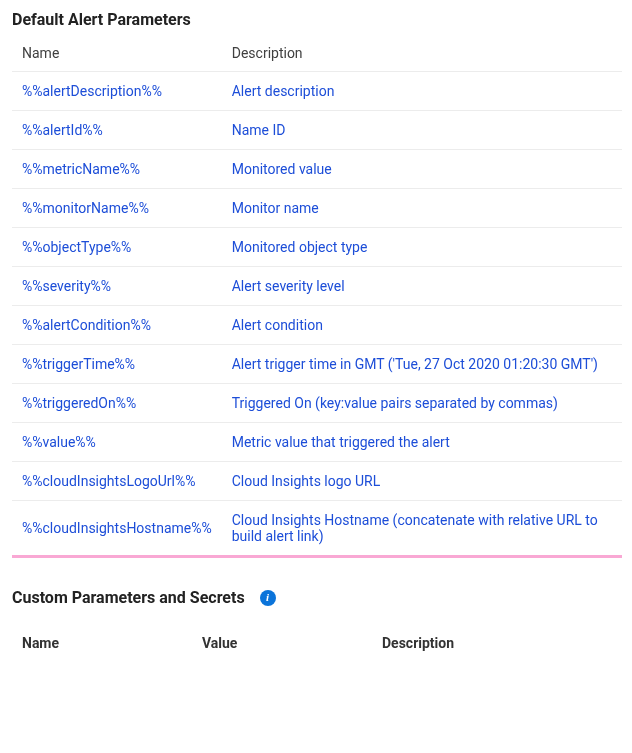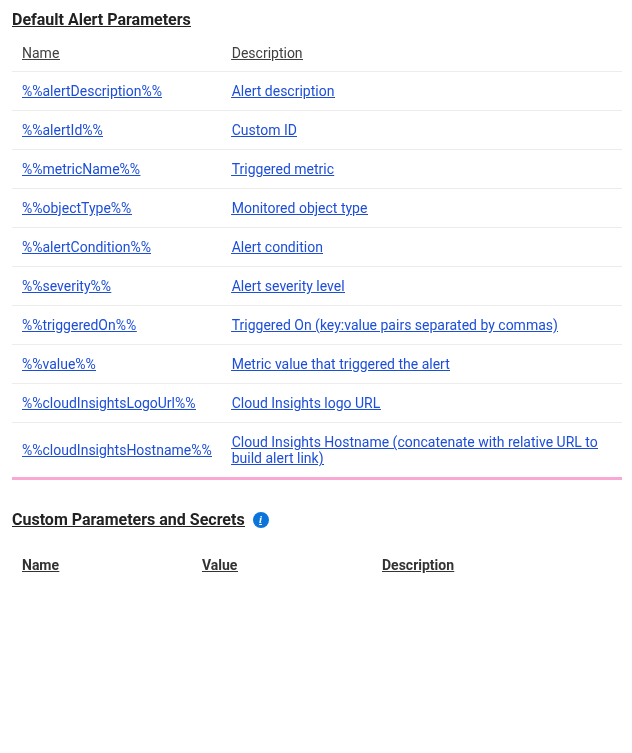--- a/index.html
+++ b/index.html
@@ -1,15 +1,15 @@
 <!DOCTYPE html>
 <html><head>
   <meta charset="utf-8">
   <style>
-    * { box-sizing: border-box; margin: 0; padding: 0; text-decoration: underline; }
+    * { box-sizing: border-box; margin: 0; padding: 0; }
     body {
       font-family: -apple-system, BlinkMacSystemFont, "Segoe UI", Roboto, Helvetica, Arial, sans-serif;
       color: #333;
       background: #fff;
       width: 632px;
       font-size: 14px;
       padding: 6px 0 18px 0;
     }
     .heading {
       font-weight: 700;
@@ -38,21 +38,21 @@
     }
     .table tr.lastrow td {
       border-bottom: 3px solid #f9a8d4;
       margin-top: 16px;
     }
     .col-name { width: 200px; }
     .col-desc { }
     .section-head-row {
       display: flex;
       align-items: center;
-      gap: 8px;
+      gap: 15px;
       padding: 6px 12px 8px 12px;
       margin-top: 24px;
     }
     .info-icon {
       width: 16px;
       height: 16px;
       border-radius: 50%;
       background: #0b74da;
       color: #fff;
       font-size: 11px;
@@ -89,37 +89,45 @@
       <th class="col-desc">Description</th>
     </tr>
   </thead>
   <tbody id="default-rows">
       <tr>
         <td class="col-name">%%alertDescription%%</td>
         <td>Alert description</td>
       </tr>
       <tr>
         <td class="col-name">%%alertId%%</td>
-        <td>Custom ID</td>
+        <td>Name ID</td>
       </tr>
       <tr>
         <td class="col-name">%%metricName%%</td>
-        <td>Triggered metric</td>
+        <td>Monitored value</td>
+      </tr>
+      <tr>
+        <td class="col-name">%%monitorName%%</td>
+        <td>Monitor name</td>
       </tr>
       <tr>
         <td class="col-name">%%objectType%%</td>
         <td>Monitored object type</td>
       </tr>
       <tr>
+        <td class="col-name">%%severity%%</td>
+        <td>Alert severity level</td>
+      </tr>
+      <tr>
         <td class="col-name">%%alertCondition%%</td>
         <td>Alert condition</td>
       </tr>
       <tr>
-        <td class="col-name">%%severity%%</td>
-        <td>Alert severity level</td>
+        <td class="col-name">%%triggerTime%%</td>
+        <td>Alert trigger time in GMT ('Tue, 27 Oct 2020 01:20:30 GMT')</td>
       </tr>
       <tr>
         <td class="col-name">%%triggeredOn%%</td>
         <td>Triggered On (key:value pairs separated by commas)</td>
       </tr>
       <tr>
         <td class="col-name">%%value%%</td>
         <td>Metric value that triggered the alert</td>
       </tr>
       <tr>

